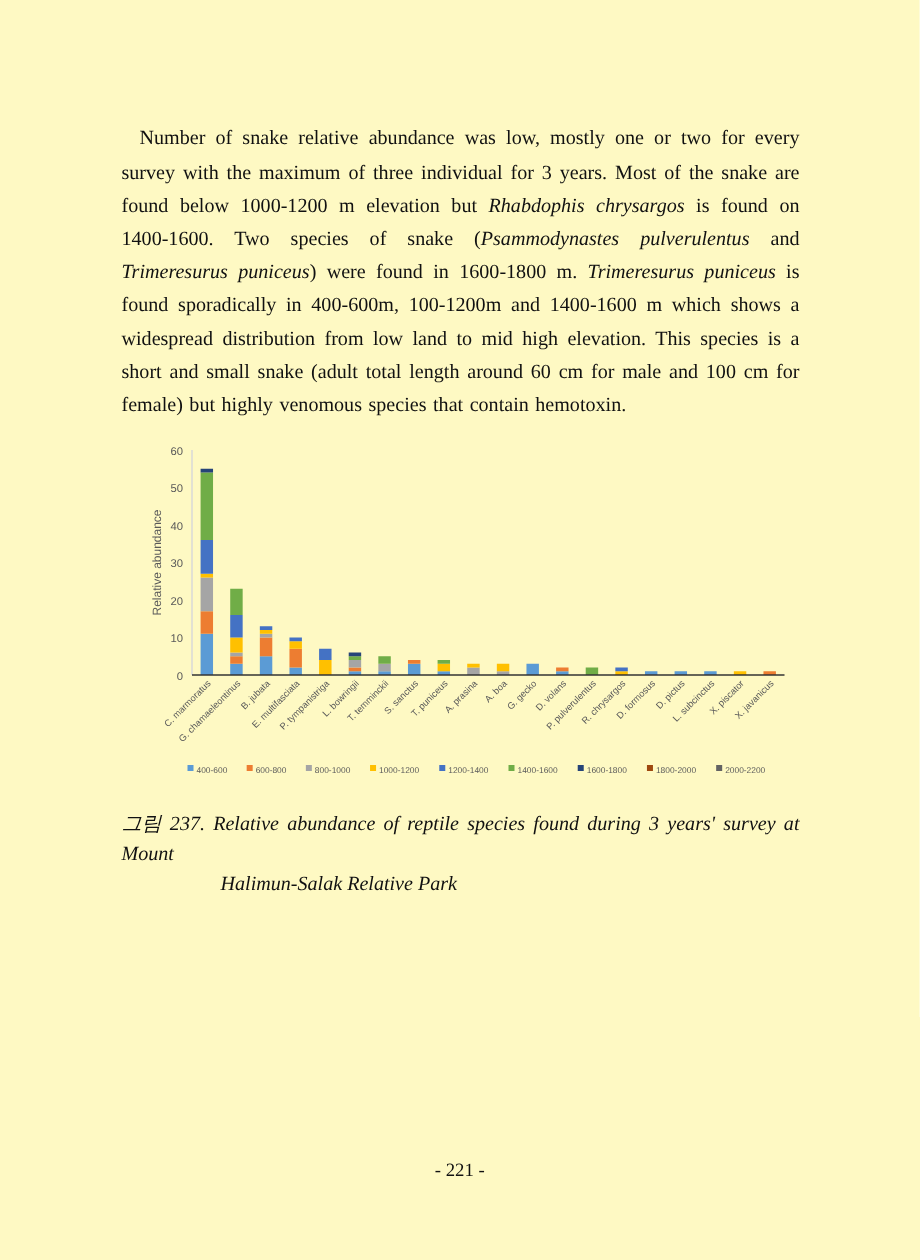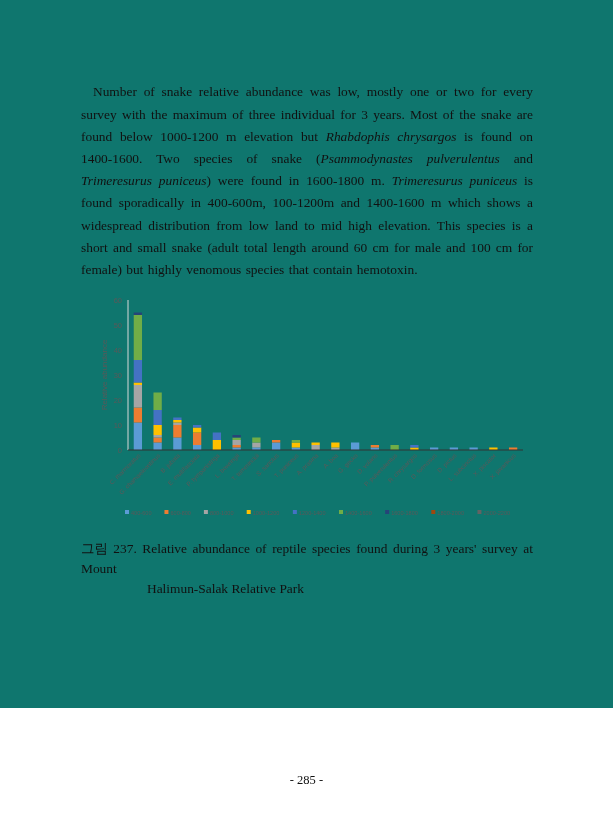--- a/index.html
+++ b/index.html
@@ -1,29 +1,30 @@
 <!DOCTYPE html>
 <html><head>
 <meta charset="utf-8">
 <style>
   html, body { margin:0; padding:0; background:#ffffff; }
   body { width:613px; height:840px; position:relative; overflow:hidden; }
-  .page { position:absolute; left:0; top:0; width:613px; height:708px; background:#0f766e; }
+  .page { position:absolute; left:0; top:0; width:613px; height:840px; background:#fef9c3; }
   .para {
     position:absolute; left:81px; top:68px; width:452px;
     font-family:"Liberation Serif", serif; font-size:13.4px; line-height:22.2px;
     color:#111; text-align:justify; text-indent:12px; word-spacing:1px;
   }
   .para i { font-style:italic; }
   .chart-wrap { position:absolute; left:95px; top:290px; width:435px; height:235px; }
   svg text { font-family:"Liberation Sans", sans-serif; }
   .caption {
     position:absolute; left:81px; top:539px; width:452px;
     font-family:"Liberation Serif", serif; font-size:13.4px; line-height:20px; color:#111;
     text-align:justify;
+    font-style:italic;
   }
   .caption .l2 { padding-left:66px; display:block; text-align:left; }
   .pagenum {
     position:absolute; left:0; width:613px; top:773px; text-align:center;
     font-family:"Liberation Serif", serif; font-size:12.5px; color:#111;
   }
 </style>
 </head>
 <body>
 
@@ -199,14 +200,14 @@
           </g>
         </g>
     </svg>
   </div>
 
   <div class="caption">
     <span>그림 237. Relative abundance of reptile species found during 3 years' survey at Mount</span>
     <span class="l2">Halimun-Salak Relative Park</span>
   </div>
 
-  <div class="pagenum">- 285 -</div>
+  <div class="pagenum">- 221 -</div>
 </div>
 
 </body></html>

